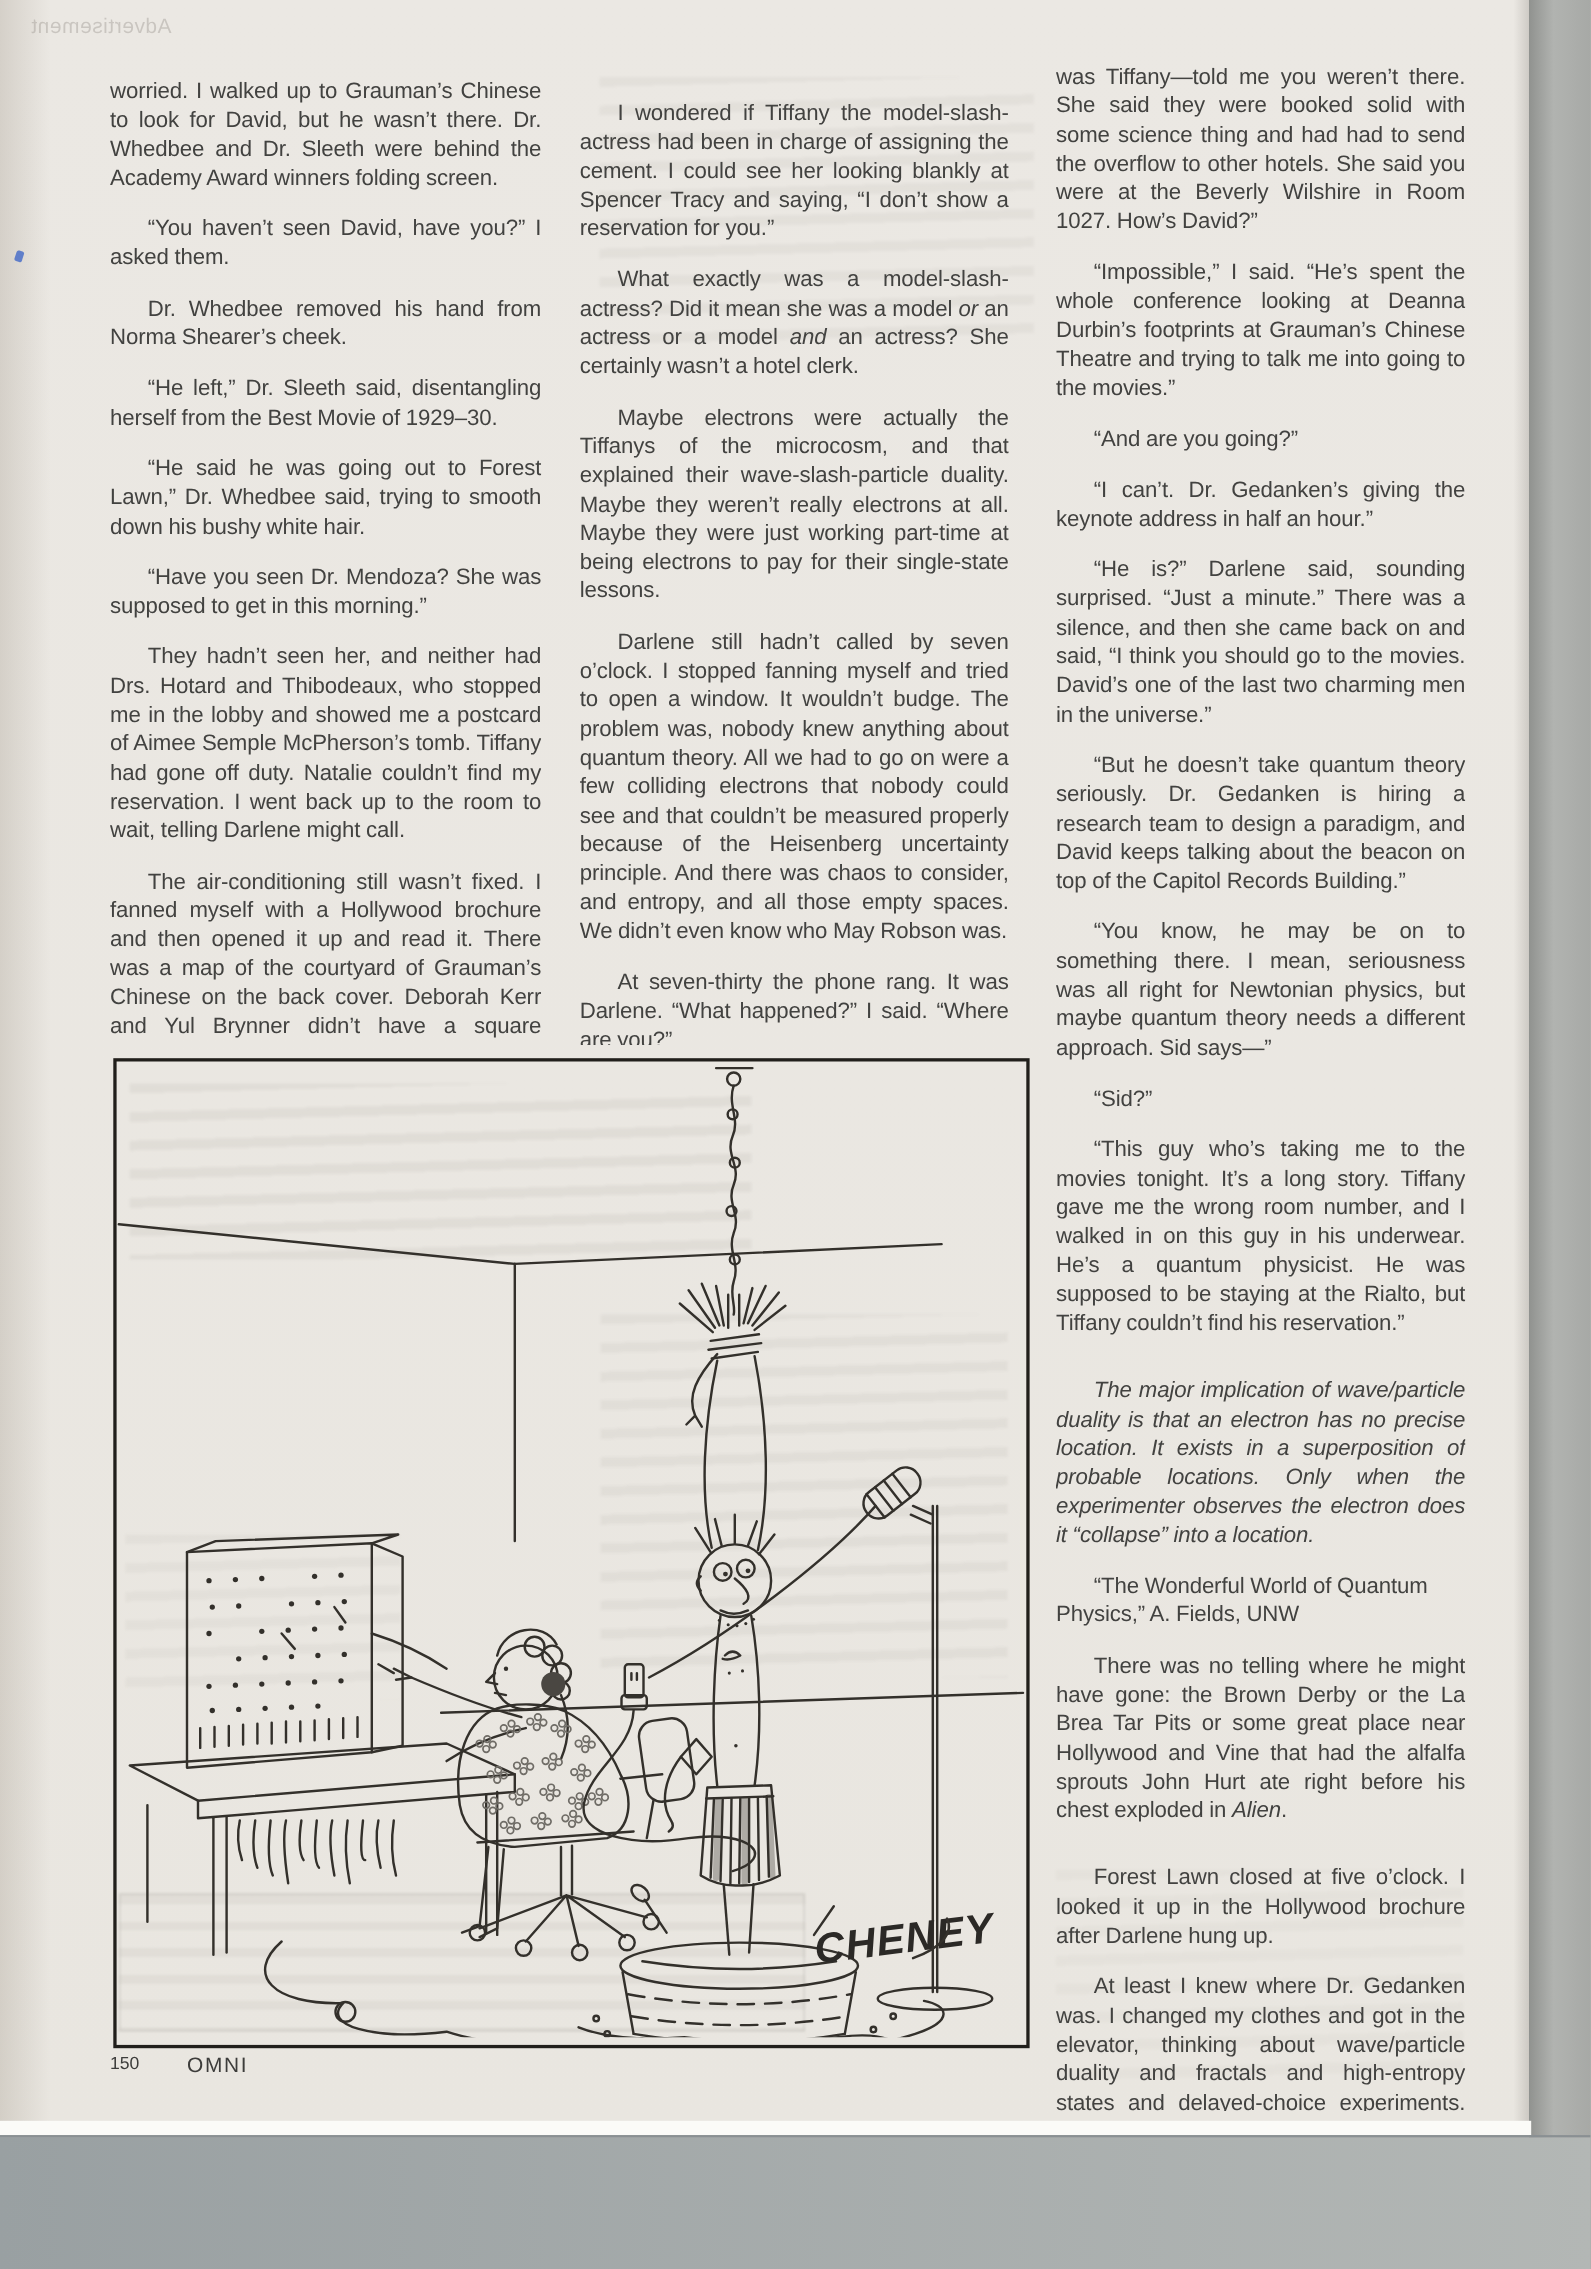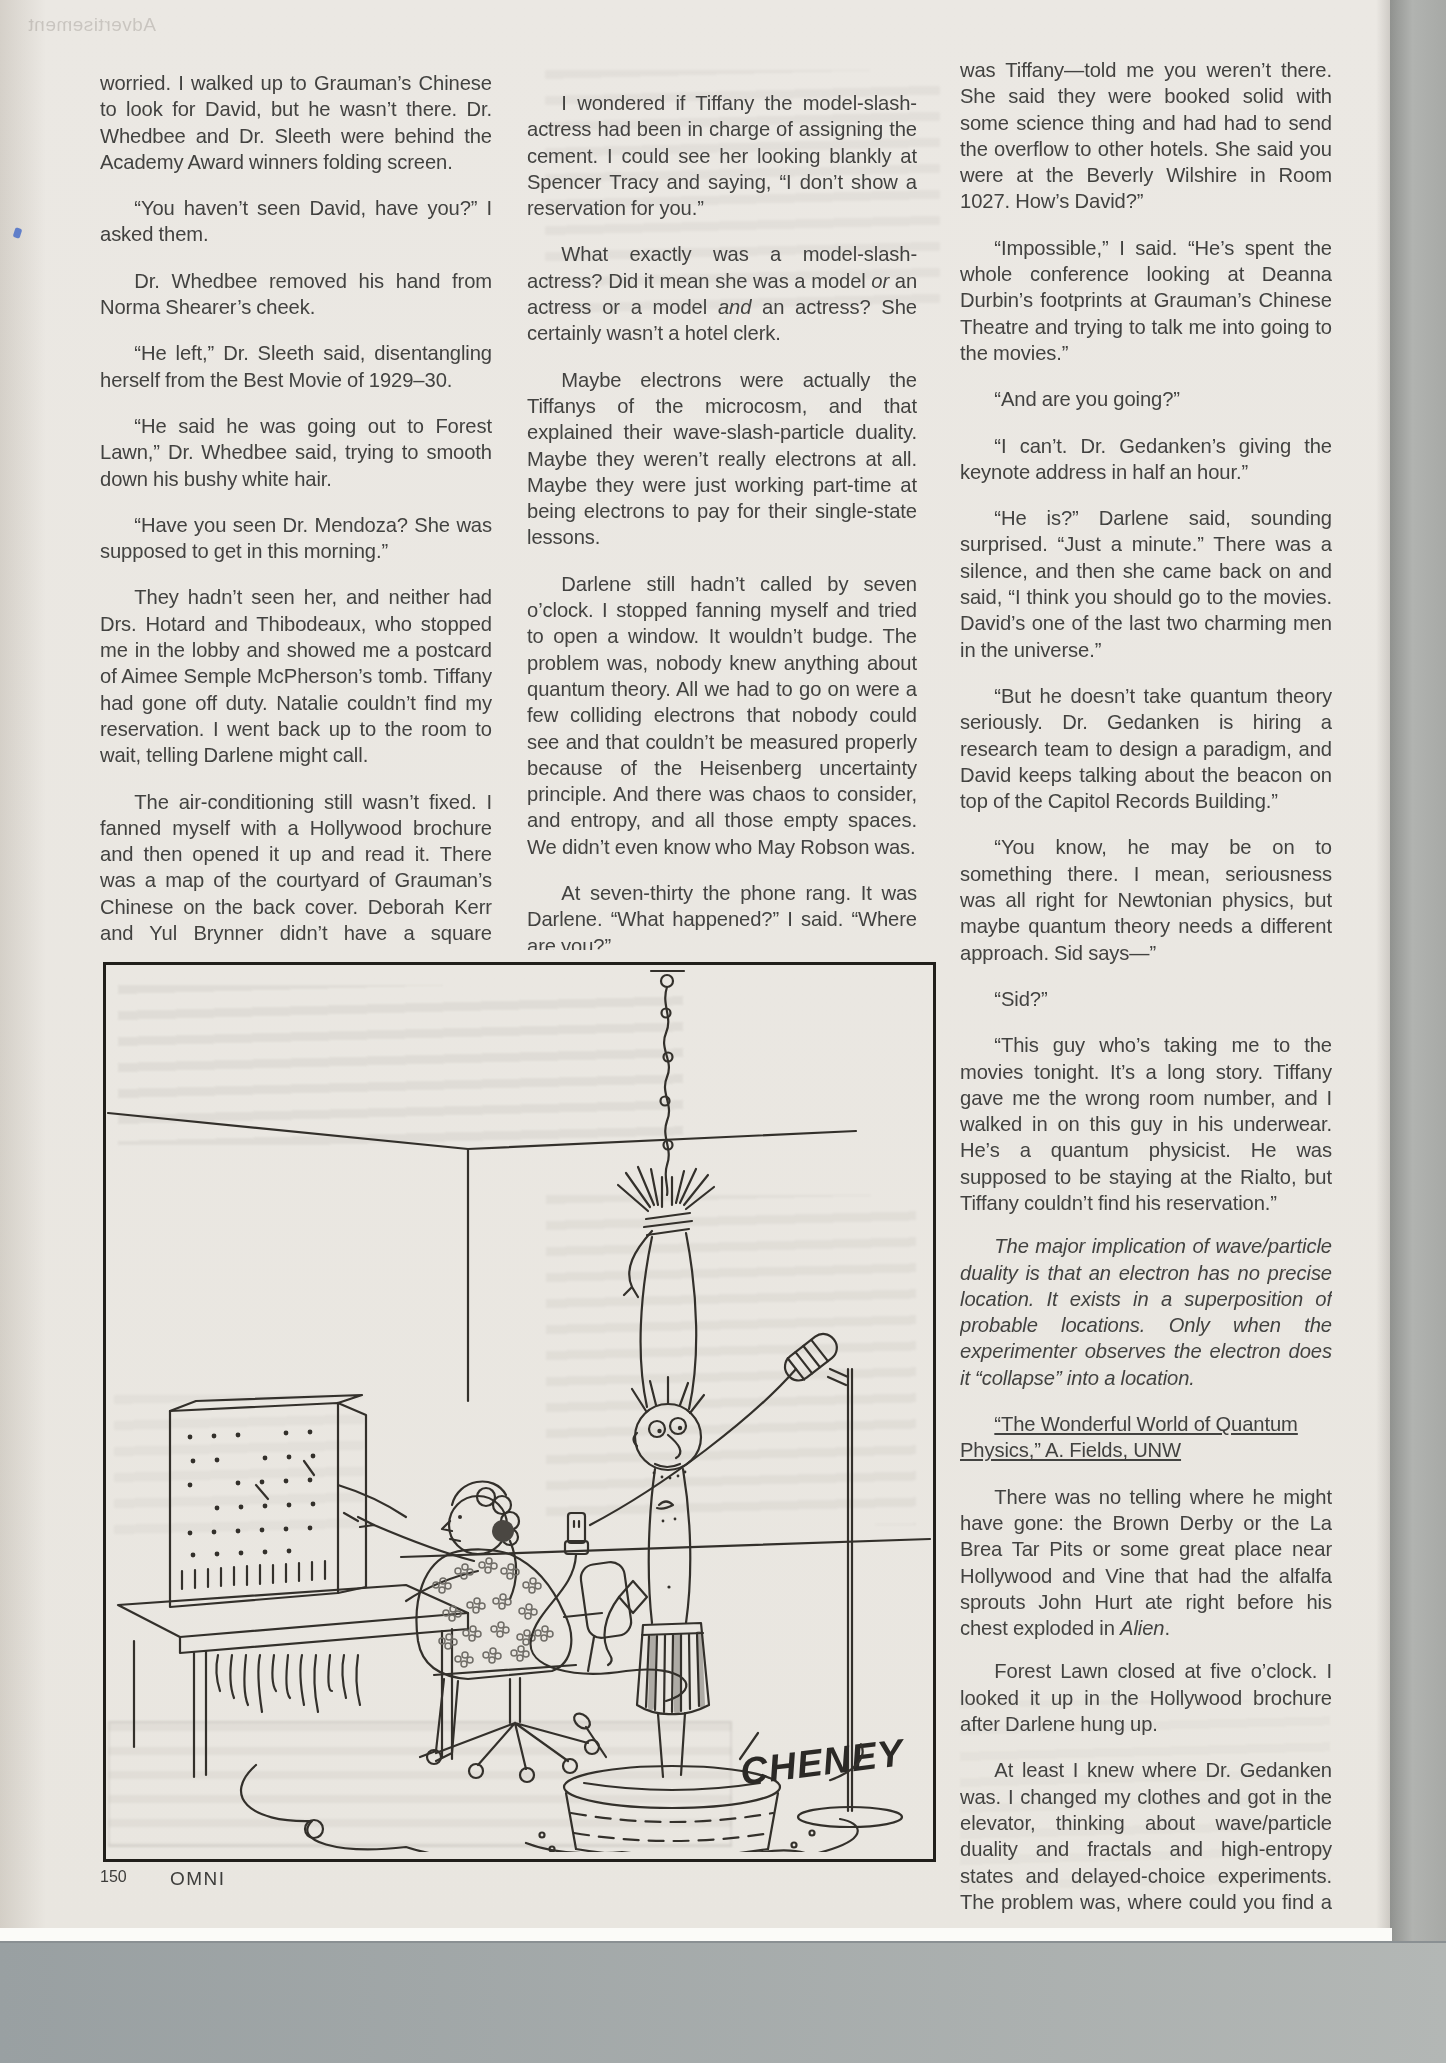--- a/index.html
+++ b/index.html
@@ -24,23 +24,23 @@
   .ghost{position:absolute;left:28px;top:14px;transform:scale(-1,1);
     color:#8d8780;opacity:.35;font-size:19px;letter-spacing:.5px;filter:blur(.4px);}
   .speck{position:absolute;left:14px;top:228px;width:7px;height:10px;
     background:#4a6fc8;border-radius:2px;transform:rotate(18deg);opacity:.85;}
   
   .col{position:absolute;text-align:justify;color:#424240;
     font-size:20.2px;line-height:26.3px;overflow:hidden;
     word-spacing:-0.3px;letter-spacing:-0.1px;}
   .col p{margin:0;}
   .col p.indent{text-indent:1.7em;margin-top:20px;}
-  .col p.gap{margin-top:17px;}
+  .col p.gap{margin-top:35px;}
   .col p.quote{font-style:italic;}
-  .col p.attribution{text-align:left;text-decoration:underline;}
+  .col p.attribution{text-align:left;}
   .it{font-style:italic;}
   #col1{left:100px;top:70px;width:392px;height:880px;}
   #col2{left:527px;top:70px;width:390px;height:880px;}
   #col3{left:960px;top:57px;width:372px;height:1862px;}
   
   .cartoon{position:absolute;left:103px;top:962px;width:827px;height:894px;
     border:3.5px solid #211f1b;}
   .cartoon svg{position:absolute;left:0;top:0;}
   
   .bleed{position:absolute;filter:blur(1.3px);

